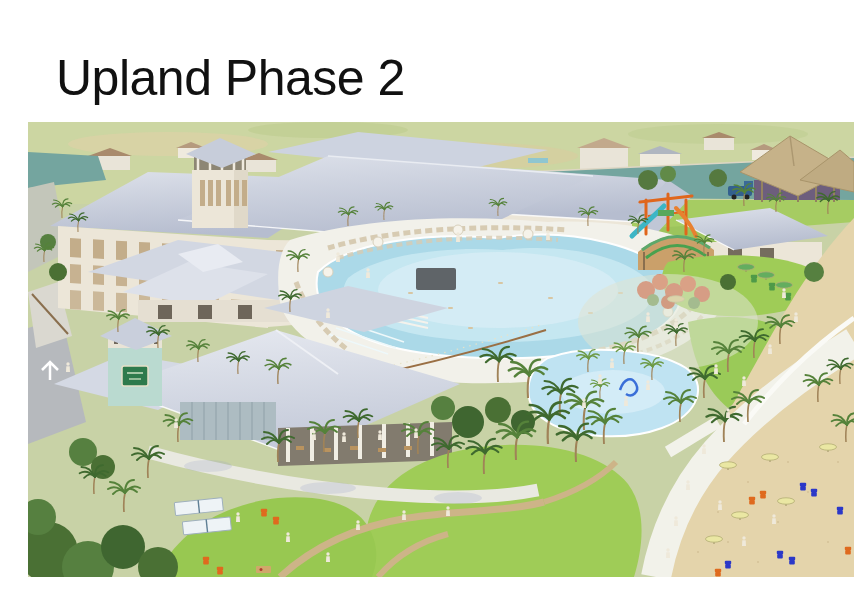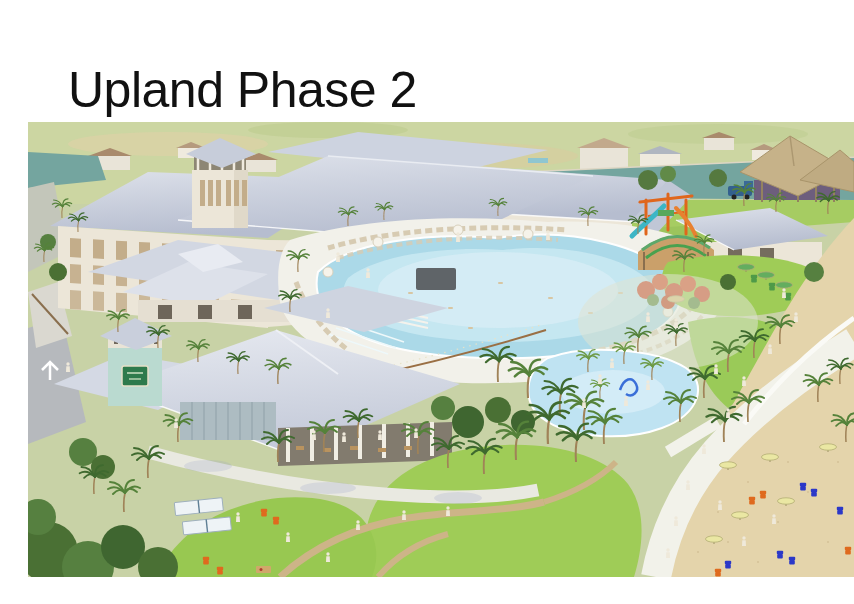--- a/index.html
+++ b/index.html
@@ -4,21 +4,21 @@
 <style>
   html,body{margin:0;padding:0;background:#fff;}
   .slide{
     position:relative;
     width:854px;height:604px;
     background:var(--page-bg,#ffffff);
     overflow:hidden;
     font-family:"Liberation Sans","DejaVu Sans",sans-serif;
   }
   .title{
-    position:absolute;left:56px;top:52px;margin:12px;
+    position:absolute;left:56px;top:52px;margin:0;
     font-size:50px;line-height:1.05;font-weight:400;
     letter-spacing:-0.5px;
     color:var(--title-color,#111);
     font-family:"Liberation Sans","DejaVu Sans",sans-serif;
     white-space:nowrap;
   }
   .rendering{
     position:absolute;left:28px;top:122px;margin:0;
     width:826px;height:455px;overflow:hidden;
   }

